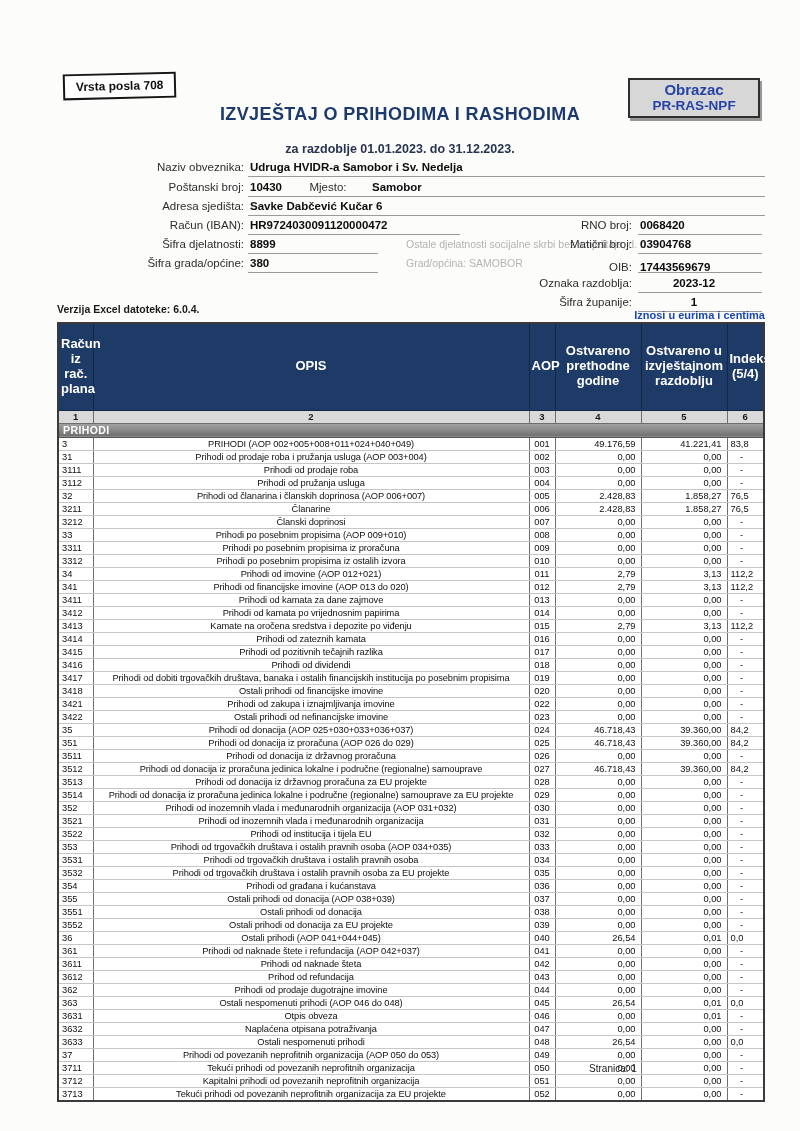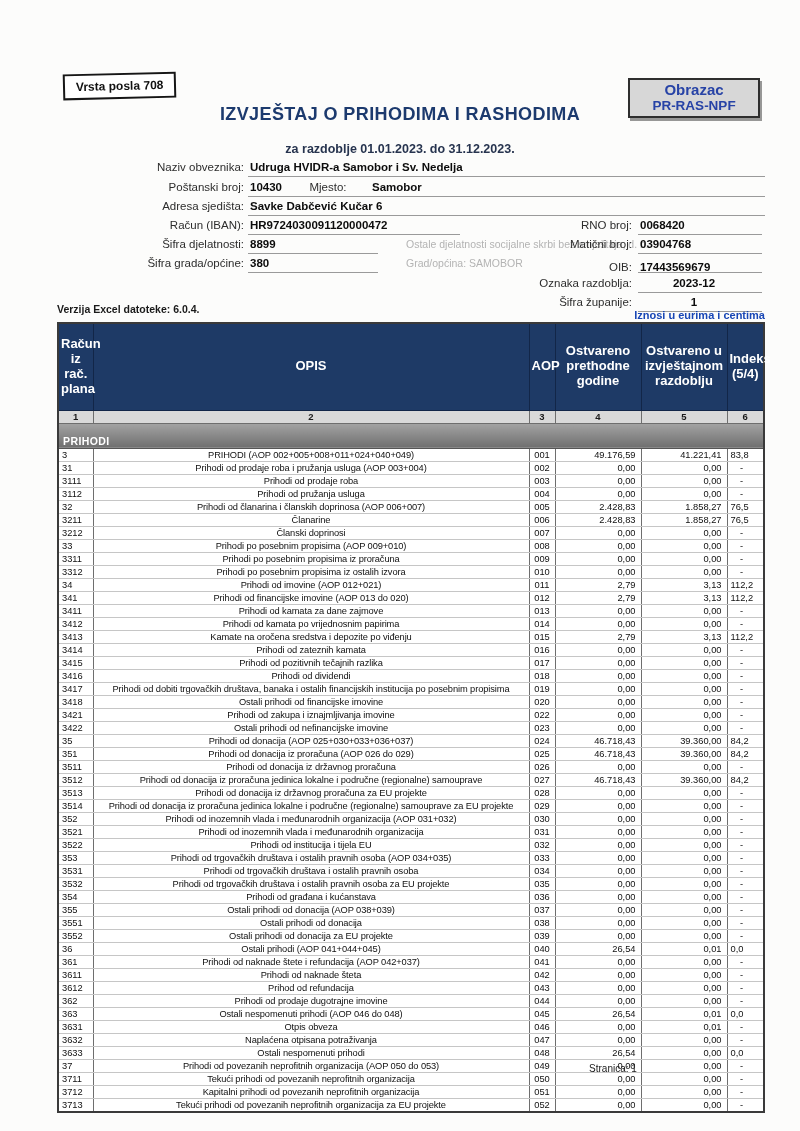--- a/index.html
+++ b/index.html
@@ -35,21 +35,21 @@
     font-size:11px;font-weight:bold;color:#1846b5;}
 
   table.tbl{position:absolute;left:57px;top:322px;width:706px;border-collapse:collapse;
     table-layout:fixed;border:2px solid #3a3a3a;}
   .tbl th{background:#1e3a66;color:#fff;font-size:13px;font-weight:bold;
     border:1px solid #122648;padding:13px 2px;vertical-align:middle;text-align:center;line-height:1.15;}
   .tbl thead tr.hdr th{height:40px;}
   .tbl tr.colnum td{background:#d9d9d9;font-weight:bold;text-align:center;font-size:9.5px;
     height:12px;border:1px solid #6e6e6e;color:#1a1a1a;padding:0;}
   .tbl tr.section td{background:linear-gradient(#a3a3a3,#6f6f6f);color:#fff;font-weight:bold;
-    font-size:10.5px;text-align:left;padding:11px 0 0 4px;height:13px;border:1px solid #555;letter-spacing:.4px;}
+    font-size:10.5px;text-align:left;padding:0 0 0 4px;height:13px;border:1px solid #555;letter-spacing:.4px;}
   .tbl tbody td{font-size:9.3px;height:12px;line-height:1.12;padding:0 3px;
     border-left:1px solid #6e6e6e;border-right:1px solid #6e6e6e;
     border-top:1px solid #c6c6c6;border-bottom:1px solid #c6c6c6;
     background:#fff;color:#101010;vertical-align:middle;}
   .tbl td.c-code{text-align:left;}
   .tbl td.c-desc{text-align:center;letter-spacing:-.1px;}
   .tbl td.c-aop{text-align:center;}
   .tbl td.c-num{text-align:right;padding-right:5px;}
   .tbl td.c-idx{text-align:right;padding-right:20px;}
 

